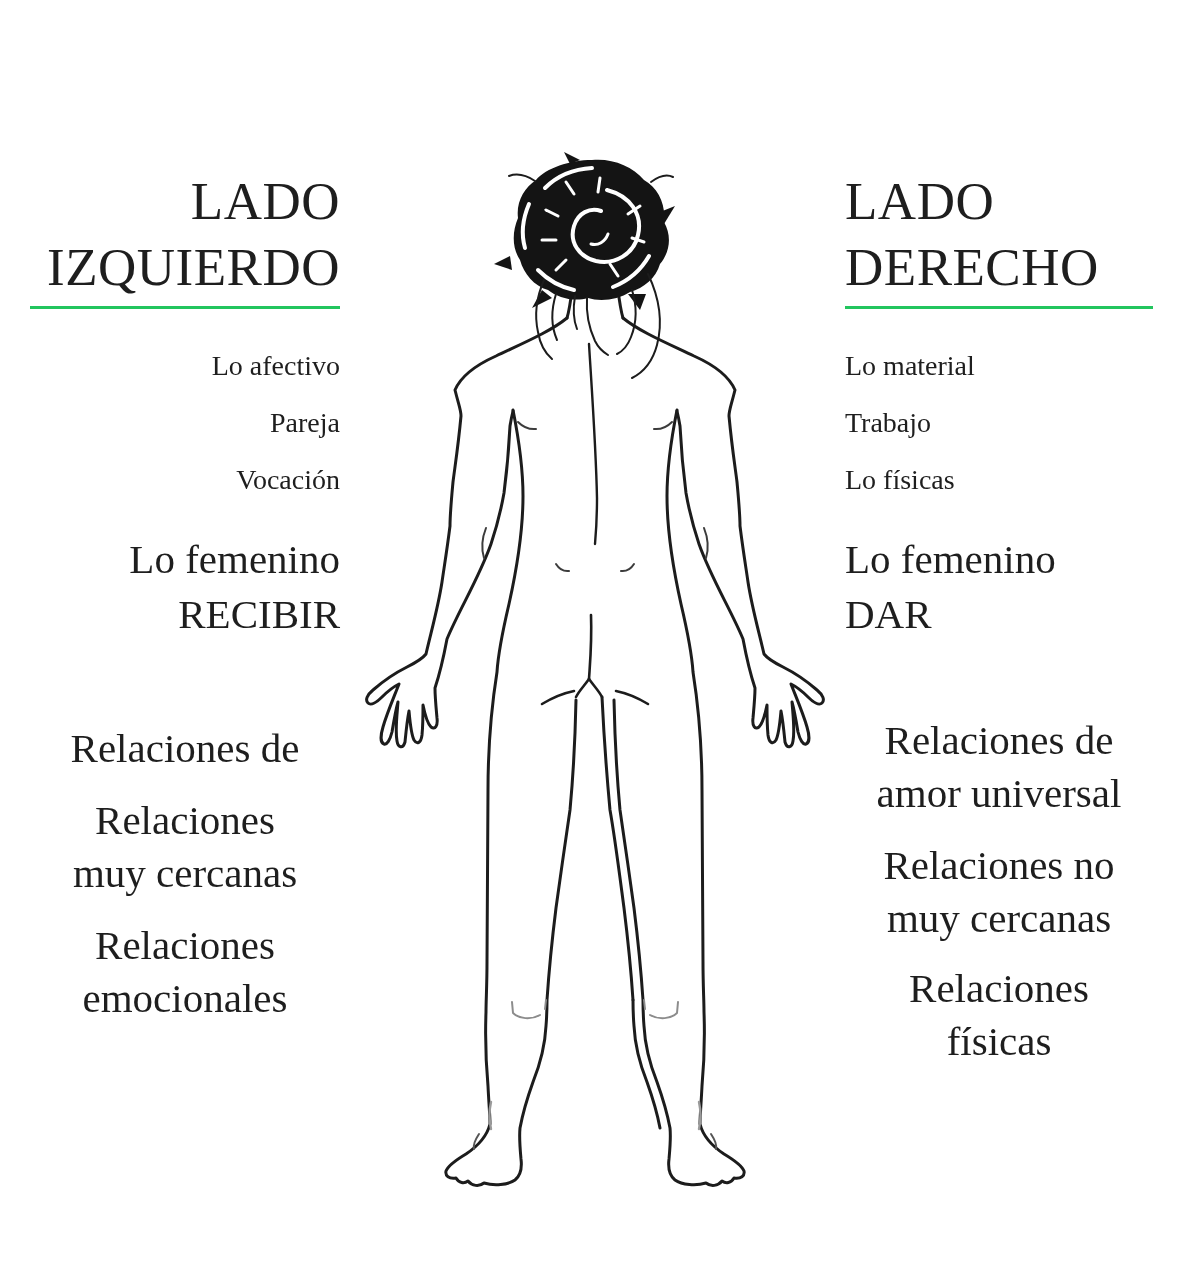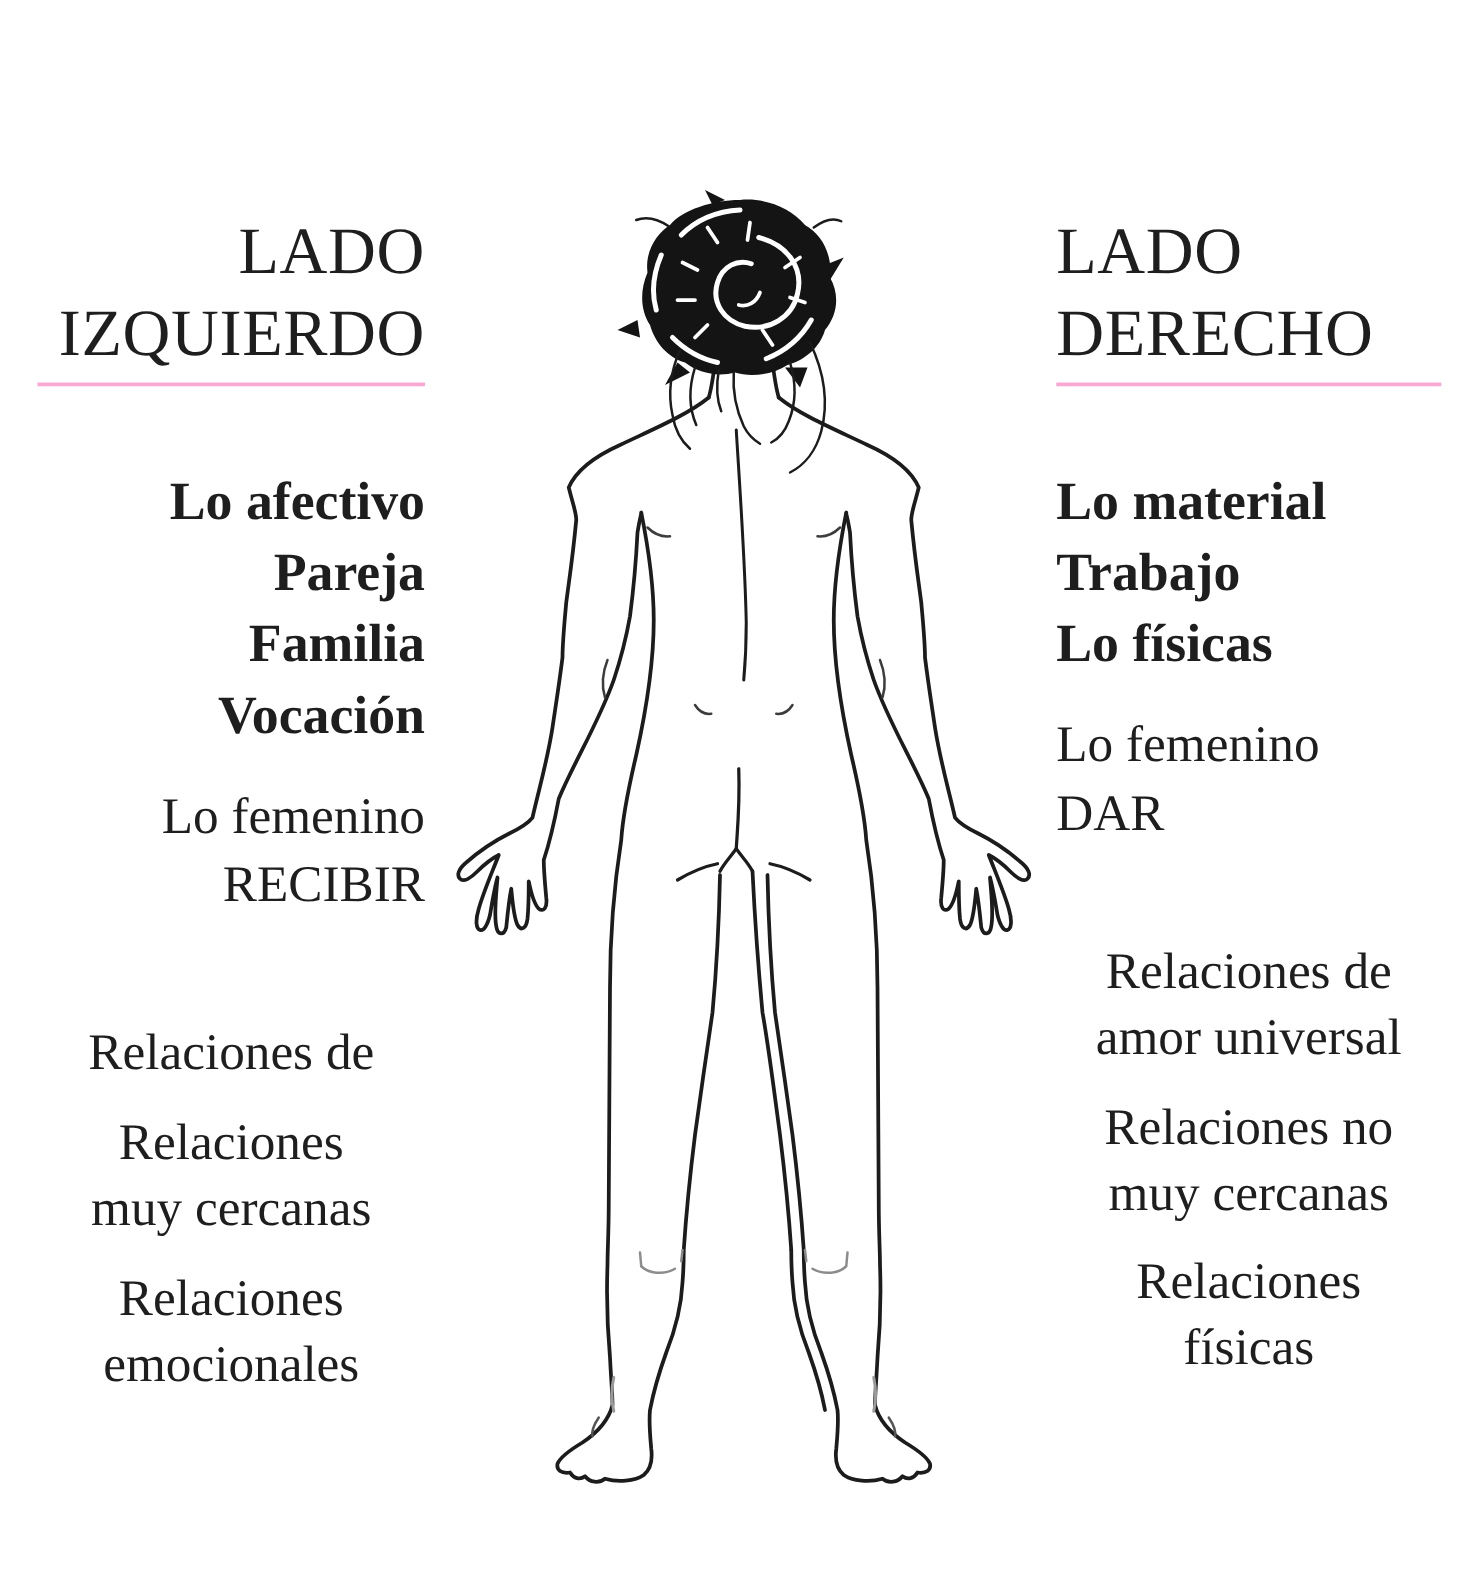--- a/index.html
+++ b/index.html
@@ -9,23 +9,23 @@
     background:#ffffff;
     overflow:hidden;
     font-family:"Liberation Serif","DejaVu Serif",serif;
     color:#1e1e1e;
   }
   .col{position:absolute;top:168px;}
   .col-left{left:30px;width:310px;text-align:right;}
   .col-right{left:845px;width:308px;text-align:left;}
   .side-title{
     margin:0;font-size:53px;font-weight:400;line-height:66px;
-    letter-spacing:0.5px;padding-bottom:6px;border-bottom:3px solid #f9a8d4;
+    letter-spacing:0.5px;padding-bottom:6px;border-bottom:3px solid #22c55e;
   }
-  .bold-list{margin-top:64px;font-weight:700;font-size:43px;line-height:57px;}
+  .bold-list{margin-top:28px;font-weight:400;font-size:28px;line-height:57px;}
   .mid-list{margin-top:24px;font-size:41px;line-height:55px;}
   .group{font-size:41px;line-height:53px;text-align:center;}
   .col-left .group-1{margin-top:80px;}
   .col-right .group-1{margin-top:72px;}
   .group-2{margin-top:19px;}
   .col-left .group-3{margin-top:19px;}
   .col-right .group-3{margin-top:17px;}
   .figure-wrap{position:absolute;left:360px;top:148px;width:470px;height:1045px;}
   .figure-wrap svg{display:block;width:100%;height:100%;}
 </style>
@@ -35,21 +35,20 @@
 <div class="canvas">
 
   <div class="col col-left">
     <h1 class="side-title">
       <div>LADO</div>
       <div>IZQUIERDO</div>
     </h1>
     <div class="bold-list">
       <div>Lo afectivo</div>
       <div>Pareja</div>
-      <div>Familia</div>
       <div>Vocación</div>
     </div>
     <div class="mid-list">
       <div>Lo femenino</div>
       <div>RECIBIR</div>
     </div>
     <div class="group group-1">
       <div>Relaciones de</div>
     </div>
     <div class="group group-2">

